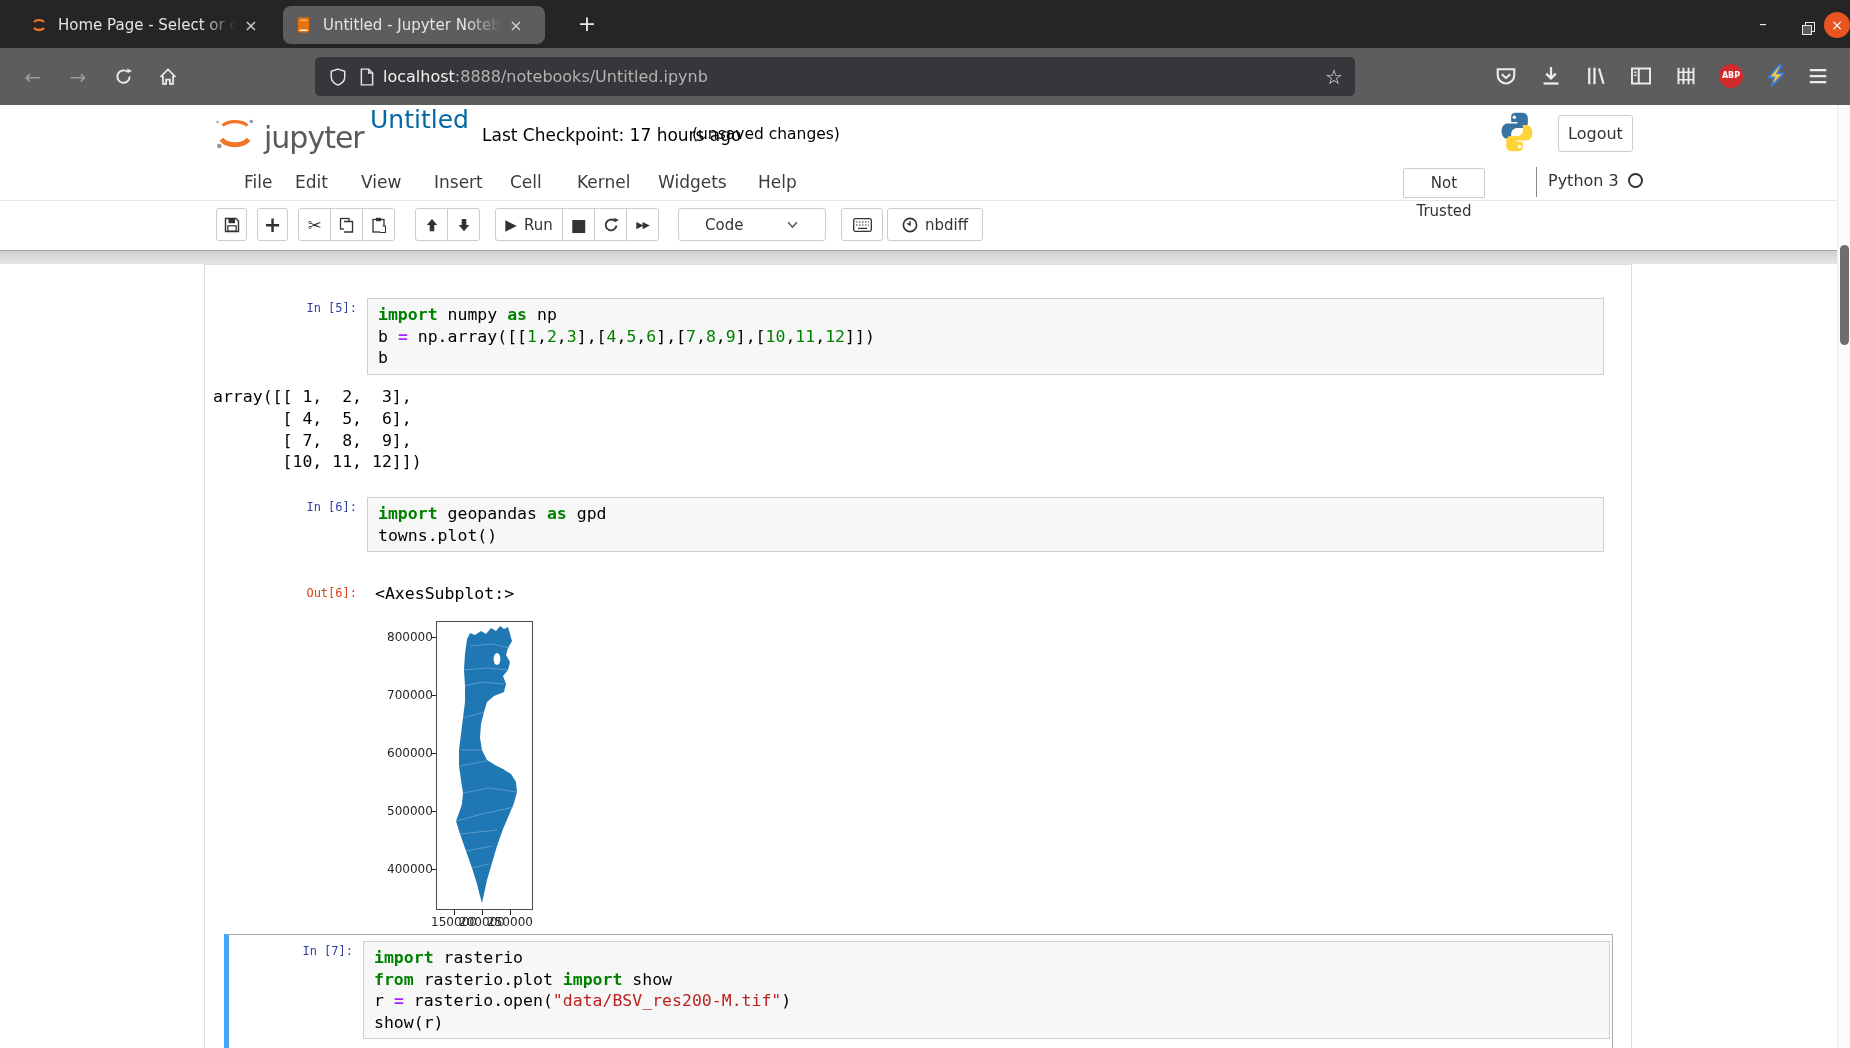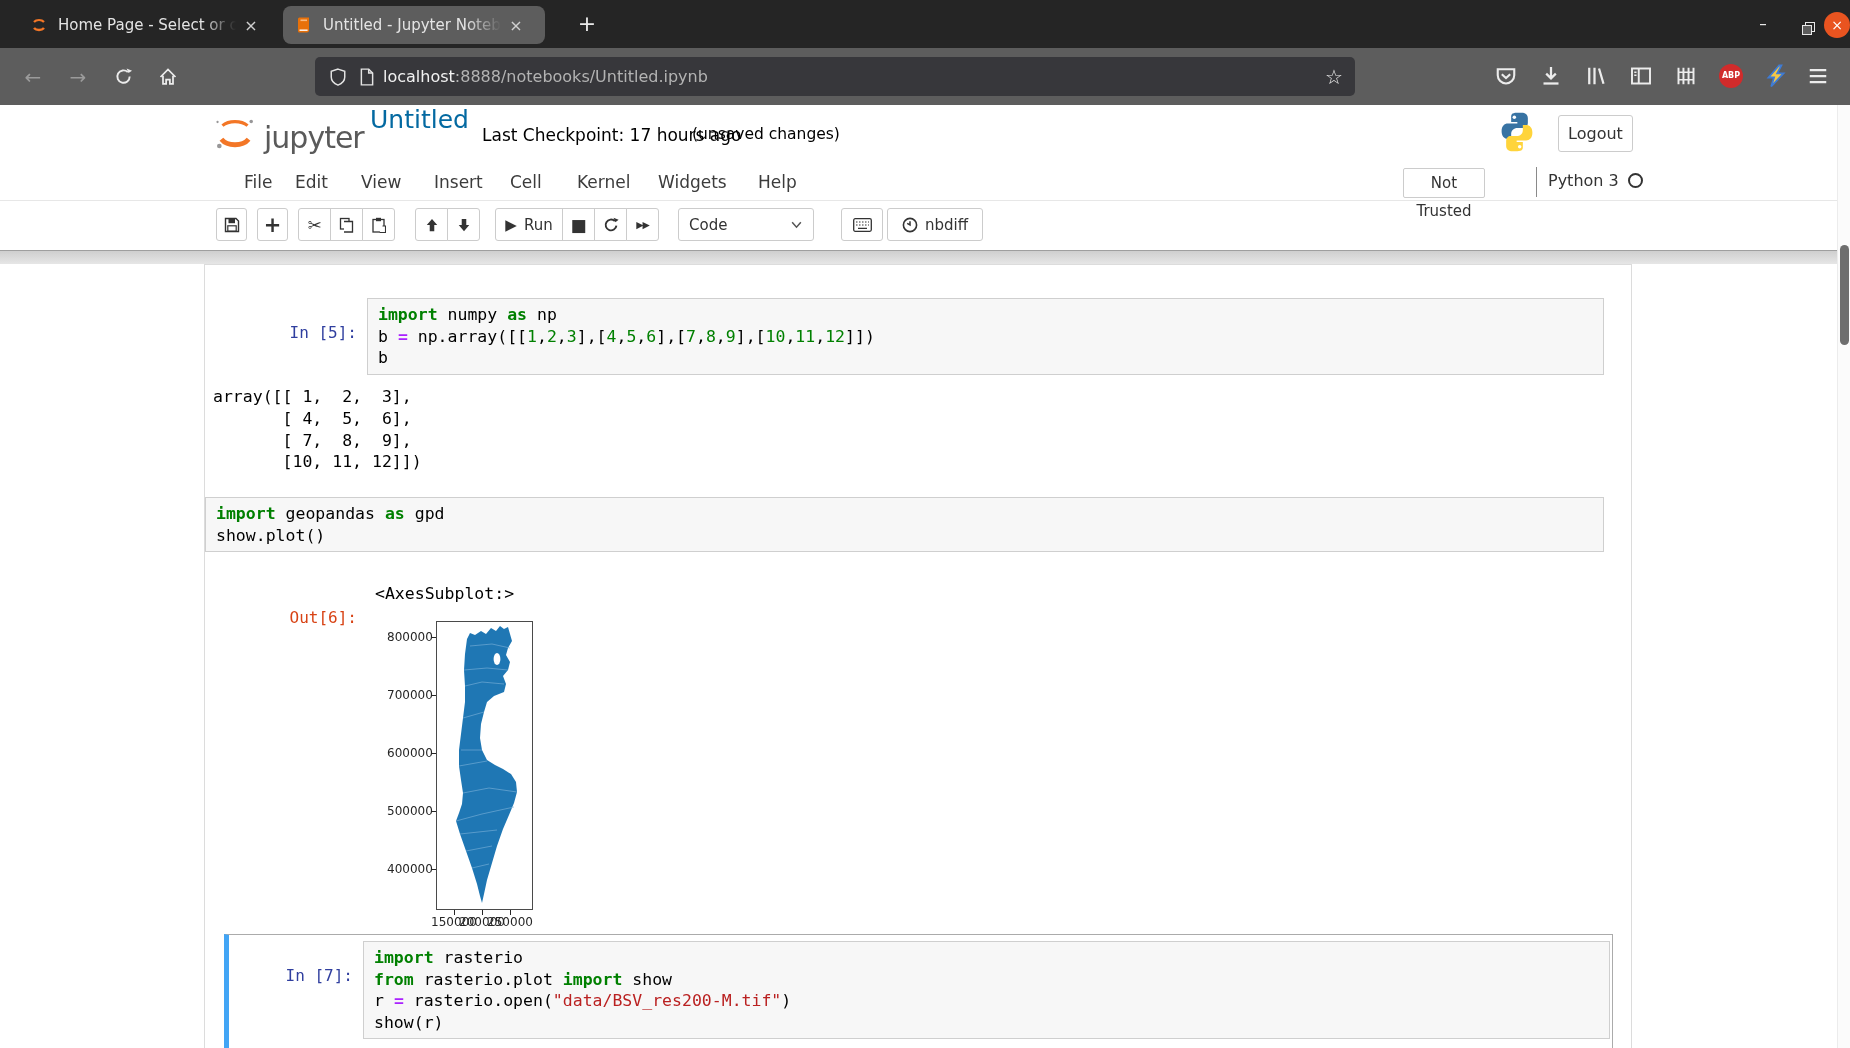--- a/index.html
+++ b/index.html
@@ -52,33 +52,33 @@
   #kernel-circle { width:15px; height:15px; border:2px solid #333; border-radius:50%; margin-left:9px; }
 
   #jtoolbar { position:absolute; left:0; top:103px; width:1850px; height:40px; }
   .tbtn { position:absolute; top:0; height:33px; background:#fff; border:1px solid #ccc; border-radius:3px;
           display:flex; align-items:center; justify-content:center; color:#333; font-size:15px; }
   .tgroup { position:absolute; top:0; height:33px; display:flex; }
   .tgroup .tbtn { position:relative; border-radius:0; margin-left:-1px; }
   .tgroup .tbtn:first-child { border-radius:3px 0 0 3px; margin-left:0; }
   .tgroup .tbtn:last-child { border-radius:0 3px 3px 0; }
   .glyph { font-size:15px; color:#333; }
-  #cell-type-select { position:absolute; left:678px; top:0; width:136px; height:33px; border:1px solid #ccc; border-radius:3px;
-                      background:#fff; font-size:15px; color:#333; display:flex; align-items:center; padding:0 10px; }
+  #cell-type-select { position:absolute; left:678px; top:0; width:148px; height:33px; border:1px solid #ccc; border-radius:3px;
+                      background:#fff; font-size:15px; color:#333; display:flex; align-items:center; padding:0 26px; }
   #cell-type-select .chev { margin-left:auto; }
 
   #header-divider { position:absolute; left:0; top:145px; width:1850px; height:14px;
                     border-top:1px solid #9f9f9f; background:linear-gradient(#cfcfcf,#e6e6e6); }
 
   #notebook-container { position:absolute; left:204px; top:159px; width:1428px; height:900px;
                         background:#fff; border:1px solid #dcdcdc; border-bottom:none; }
 
   .cell-row { position:absolute; left:0; width:1426px; display:flex; }
   .prompt-col { width:162px; text-align:right; padding-right:10px;
-                font-family:"DejaVu Sans Mono", monospace; font-size:16px; line-height:21.5px;margin-top:24px; }
+                font-family:"DejaVu Sans Mono", monospace; font-size:12px; line-height:21.5px; }
   .in-prompt  { color:#303F9F; }
   .out-prompt { color:#D84315; }
   .input-box { flex:1; margin-right:27px; background:#f7f7f7; border:1px solid #cfcfcf;
                padding:5px 10px; font-family:"DejaVu Sans Mono", monospace; font-size:16.5px; line-height:21.5px; color:#000; }
   .output-pre { white-space:pre; font-family:"DejaVu Sans Mono", monospace; font-size:16.5px; line-height:21.8px; color:#000; }
   .tok-kw { color:#008000; font-weight:bold; }
   .tok-op { color:#AA22FF; font-weight:bold; }
   .tok-nu { color:#008000; }
   .tok-st { color:#BA2121; }
   .tok-tx { color:#000; }
@@ -336,23 +336,24 @@
     </div>
 
     <div class="cell-row" style="top:121px">
       <div class="output-pre" style="margin-left:8px">array([[ 1,  2,  3],
        [ 4,  5,  6],
        [ 7,  8,  9],
        [10, 11, 12]])</div>
     </div>
 
     <div class="cell-row" style="top:232px">
+      <div class="prompt-col in-prompt">In [6]:</div>
       <div class="input-box">
           <div><span class="tok-kw">import</span><span class="tok-tx"> geopandas </span><span class="tok-kw">as</span><span class="tok-tx"> gpd</span></div>
-          <div><span class="tok-tx">show.plot()</span></div>
+          <div><span class="tok-tx">towns.plot()</span></div>
         </div>
     </div>
 
     <div class="cell-row" style="top:318px">
       <div class="prompt-col out-prompt">Out[6]:</div>
       <div class="output-pre" style="margin-left:8px">&lt;AxesSubplot:&gt;</div>
     </div>
 
     <div id="plot">
       <div class="ytick-label" style="top:22px">800000</div>

